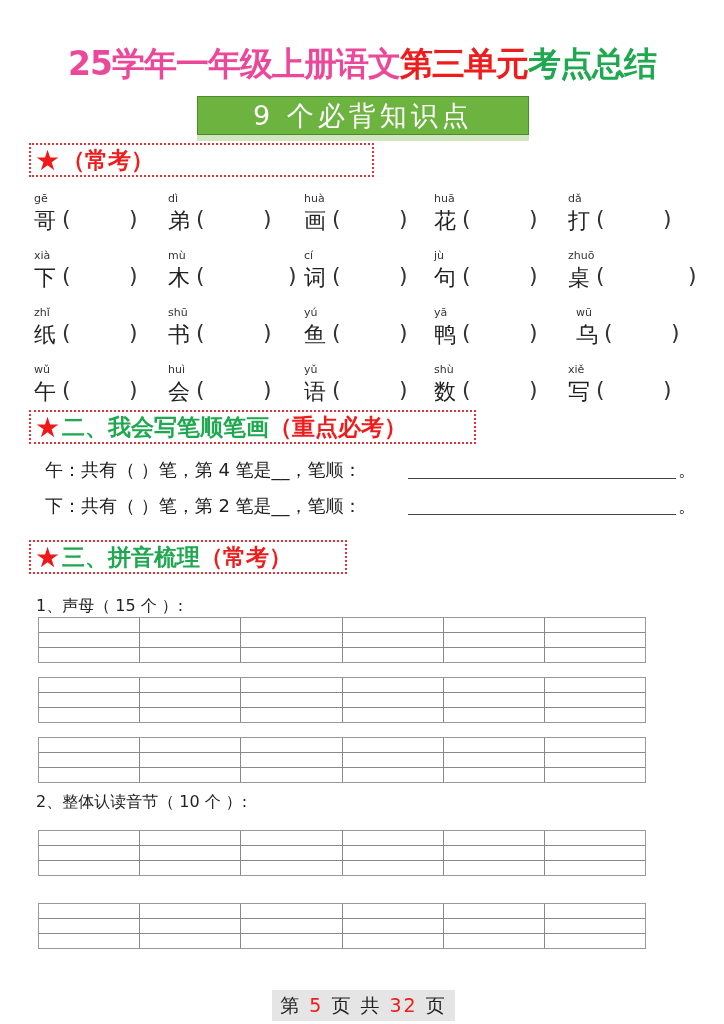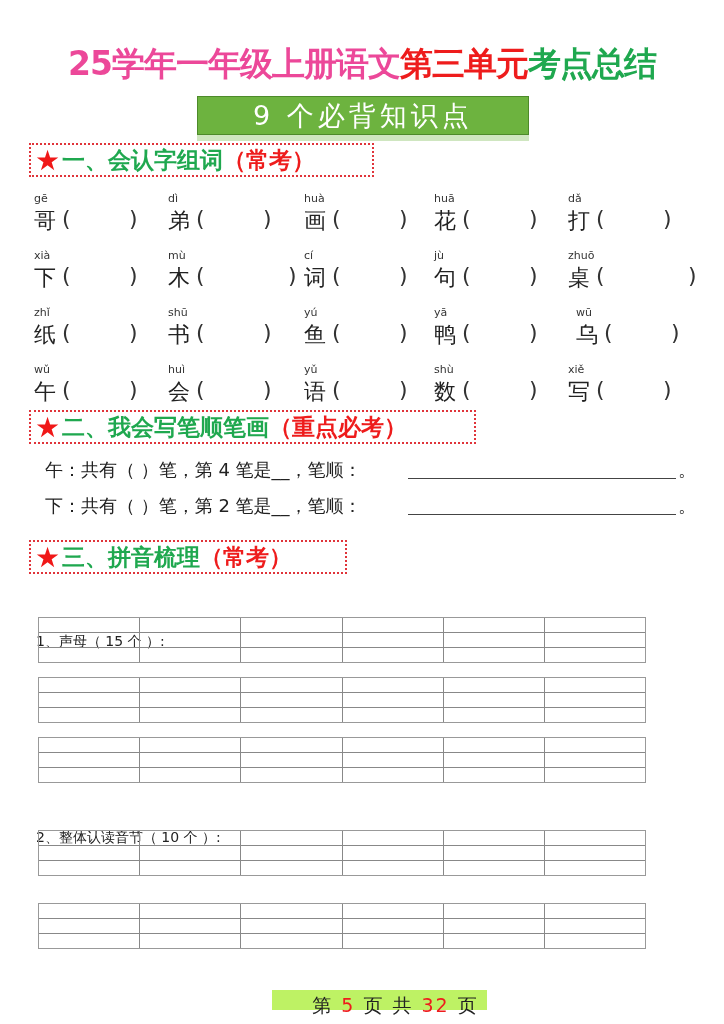--- a/index.html
+++ b/index.html
@@ -23,45 +23,44 @@
   .sec-head .red { color:#ee1c1c; }
   .vocab-row { position:absolute; left:34px; width:680px; height:50px; }
   .vocab-item { position:absolute; top:4px; height:50px; }
   .pinyin { position:absolute; top:0; left:0; font-size:11px; color:#333; white-space:nowrap; }
   .hanzi { position:absolute; top:14px; left:0; font-size:22px; color:#222; }
   .paren-l { position:absolute; top:14px; left:28px; font-size:22px; color:#333; }
   .paren-r { position:absolute; top:14px; font-size:22px; color:#333; }
   .stroke-line { position:absolute; left:45px; font-size:18px; color:#222; white-space:nowrap; }
   .blank-line { position:absolute; border-bottom:1.5px solid #444; height:0; }
   .period { position:absolute; font-size:18px; }
-  .sub-label { position:absolute; left:36px; font-size:14px; color:#222; white-space:nowrap;margin-top:37px; }
+  .sub-label { position:absolute; left:36px; font-size:16px; color:#222; white-space:nowrap; }
   .grid { position:absolute; left:38px; width:608px; height:46px; border:1.5px solid #999;
           box-sizing:border-box; display:flex; }
   .grid .cell { flex:1; border-right:1.5px solid #888; position:relative; }
   .grid .cell:last-child { border-right:none; }
   .grid .cell::before { content:""; position:absolute; left:0; right:0; top:14px; border-top:1.5px solid #888; }
   .grid .cell::after { content:""; position:absolute; left:0; right:0; top:29px; border-top:1.5px solid #888; }
-  .footer { position:absolute; top:990px; left:272px; width:183px; height:20px;
-            background:#bef264; font-size:19px; line-height:30px; text-align:center; color:#222;
-            letter-spacing:2px;padding-left:32px; }
+  .footer { position:absolute; top:990px; left:272px; width:183px; height:31px;
+            background:#e5e5e5; font-size:19px; line-height:30px; text-align:center; color:#222;
+            letter-spacing:2px; }
   .footer .num { color:#ee1c1c; }
 </style>
 </head>
 <body>
 
 <div class="title">
   <span class="t-black">25学年一年级上册语文</span><span class="t-red">第三单元</span><span class="t-green">考点总结</span>
 </div>
 
 <div class="banner">9 个必背知识点</div>
 <div class="banner-shadow"></div>
 
 <div class="sec-head" style="top:143px;left:29px;width:345px;">
   <span class="star">★</span>
-  <span class="green">一、会认字组词</span>
   <span class="red">（常考）</span>
 </div>
 
 <div id="vocab-container">
     <div class="vocab-row" style="top: 188px;">
       <div class="vocab-item" style="left: 0px; width: 130px;">
         <span class="pinyin">gē</span>
         <span class="hanzi">哥</span>
         <span class="paren-l">(</span>
         <span class="paren-r" style="left:95px">)</span>

